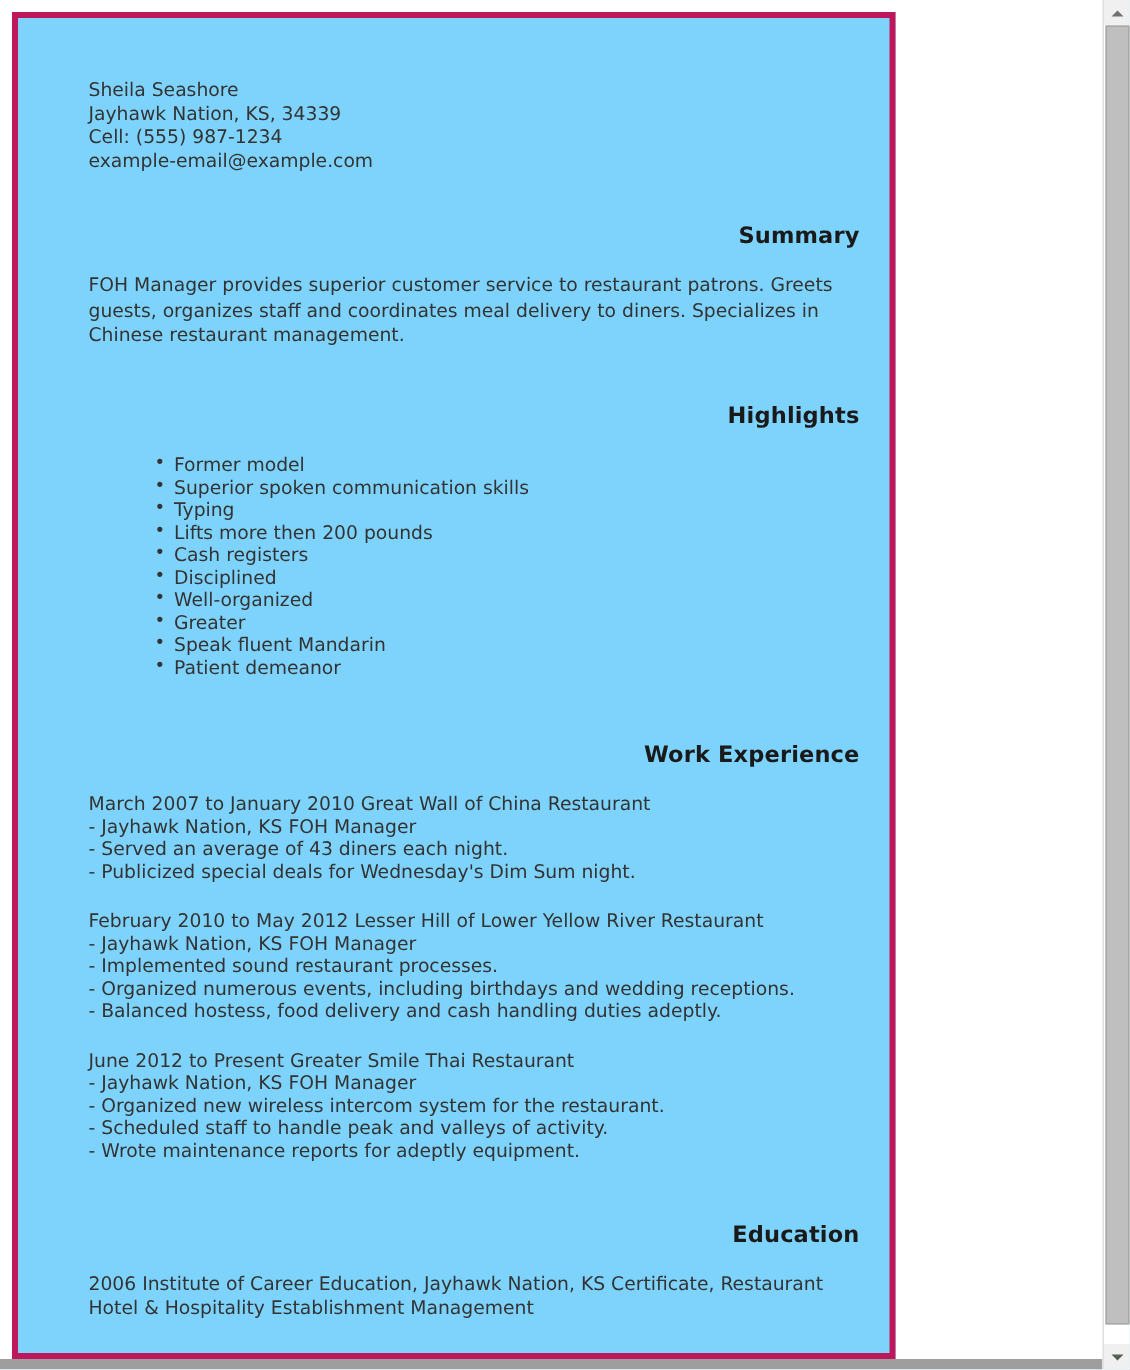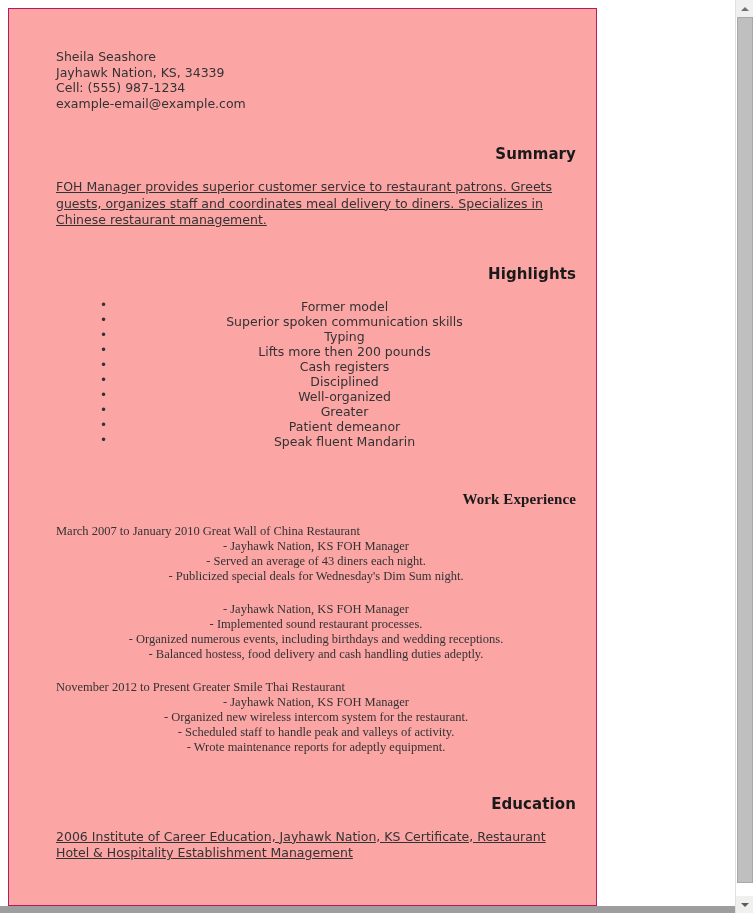--- a/index.html
+++ b/index.html
@@ -25,22 +25,22 @@
     background: #ffffff;
     overflow: hidden;
   }
 
   #resume-page {
     position: absolute;
     left: 8px;
     top: 8px;
     width: 589px;
     height: 898px;
-    background: #fca5a5;
-    border: 1px solid #be185d;
+    background: #7dd3fc;
+    border: 4px solid #be185d;
     box-sizing: border-box;
   }
 
   #resume-body {
     padding: 40px 20px 0 47px;
   }
 
   
   .contact-block {
     margin: 0 0 34px 0;
@@ -60,39 +60,37 @@
     margin: 0 0 16px 0;
     letter-spacing: 0.1px;
     text-align: right;
   }
 
   .section {
     margin-bottom: 30px;
   }
   .section.summary     { margin-bottom: 36px; }
   .section.highlights  { margin-bottom: 42px; }
-  .section.experience  { margin-bottom: 40px; font-family: Liberation Serif, serif; }
+  .section.experience  { margin-bottom: 40px; }
   .section.education   { margin-bottom: 0; }
 
   
   .body-text {
     font-size: 12.5px;
     line-height: 16.5px;
     color: #333333;
     margin: 0;
     max-width: 525px;
-    text-decoration: underline;
   }
 
   
   ul.highlight-list {
     margin: 0;
     padding: 0 0 0 44px;
     list-style: none;
-    text-align: center;
   }
   ul.highlight-list li {
     font-size: 12.5px;
     line-height: 15px;
     color: #333333;
     position: relative;
     padding-left: 13px;
   }
   ul.highlight-list li::before {
     content: "\2022";
@@ -112,21 +110,20 @@
     font-size: 12.5px;
     line-height: 15px;
     color: #333333;
     margin: 0;
   }
   .job-detail {
     font-size: 12.5px;
     line-height: 15px;
     color: #333333;
     margin: 0;
-    text-align: center;
   }
 
   
   #scrollbar {
     position: absolute;
     top: 0;
     left: 735px;
     width: 18px;
     height: 913px;
     background: #f0f0f0;
@@ -207,44 +204,45 @@
         <div class="section-heading">Highlights</div>
         <ul class="highlight-list">
           <li>Former model</li>
           <li>Superior spoken communication skills</li>
           <li>Typing</li>
           <li>Lifts more then 200 pounds</li>
           <li>Cash registers</li>
           <li>Disciplined</li>
           <li>Well-organized</li>
           <li>Greater</li>
+          <li>Speak fluent Mandarin</li>
           <li>Patient demeanor</li>
-          <li>Speak fluent Mandarin</li>
         </ul>
       </div>
 
       <div class="section experience">
         <div class="section-heading">Work Experience</div>
 
         <div class="job">
           <p class="job-title">March 2007 to January 2010 Great Wall of China Restaurant</p>
           <p class="job-detail">- Jayhawk Nation, KS FOH Manager</p>
           <p class="job-detail">- Served an average of 43 diners each night.</p>
           <p class="job-detail">- Publicized special deals for Wednesday's Dim Sum night.</p>
         </div>
 
         <div class="job">
+          <p class="job-title">February 2010 to May 2012 Lesser Hill of Lower Yellow River Restaurant</p>
           <p class="job-detail">- Jayhawk Nation, KS FOH Manager</p>
           <p class="job-detail">- Implemented sound restaurant processes.</p>
           <p class="job-detail">- Organized numerous events, including birthdays and wedding receptions.</p>
           <p class="job-detail">- Balanced hostess, food delivery and cash handling duties adeptly.</p>
         </div>
 
         <div class="job">
-          <p class="job-title">November 2012 to Present Greater Smile Thai Restaurant</p>
+          <p class="job-title">June 2012 to Present Greater Smile Thai Restaurant</p>
           <p class="job-detail">- Jayhawk Nation, KS FOH Manager</p>
           <p class="job-detail">- Organized new wireless intercom system for the restaurant.</p>
           <p class="job-detail">- Scheduled staff to handle peak and valleys of activity.</p>
           <p class="job-detail">- Wrote maintenance reports for adeptly equipment.</p>
         </div>
       </div>
 
       <div class="section education">
         <div class="section-heading">Education</div>
         <p class="body-text">2006 Institute of Career Education, Jayhawk Nation, KS Certificate, Restaurant Hotel &amp; Hospitality Establishment Management</p>

